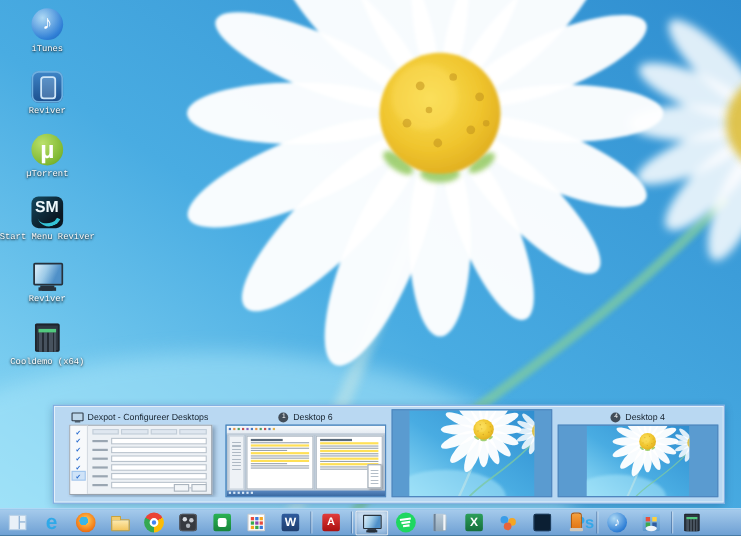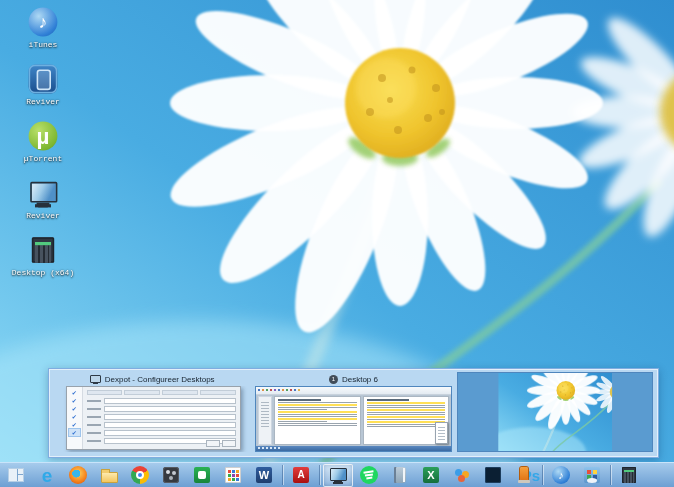--- a/index.html
+++ b/index.html
@@ -294,29 +294,37 @@
       <div class="dicon">
         <span class="ic-wrap">
           <span class="ic icon-utorrent">
             <b class="glyph">µ</b>
           </span>
         </span>
         <span class="lbl">µTorrent</span>
       </div>
       <div class="dicon">
         <span class="ic-wrap">
+          <span class="ic icon-smr">
+            <b class="glyph">SM</b>
+          </span>
+        </span>
+        <span class="lbl">Start Menu Reviver</span>
+      </div>
+      <div class="dicon">
+        <span class="ic-wrap">
           <span class="ic icon-dexpot"></span>
         </span>
         <span class="lbl">Reviver</span>
       </div>
       <div class="dicon">
         <span class="ic-wrap">
           <span class="ic icon-rack"></span>
         </span>
-        <span class="lbl">Desktop (x64)</span>
+        <span class="lbl">Cooldemo (x64)</span>
       </div>
     </div>
   <div class="preview-panel" id="preview-panel">
       <div class="pv-item">
         <div class="pv-head">
           <span class="win-glyph"></span>
           <span class="pv-title">Dexpot - Configureer Desktops</span>
         </div>
         <div class="pv-thumb">
           <div class="dlg">
@@ -411,20 +419,31 @@
           </div>
         </div>
       </div>
       <div class="pv-item">
         <div class="pv-thumb bordered">
           <svg class="mini-wp" viewBox="0 0 674 462">
             <use href="#daisy-scene"></use>
           </svg>
         </div>
       </div>
+      <div class="pv-item">
+        <div class="pv-head">
+          <span class="badge">4</span>
+          <span class="pv-title">Desktop 4</span>
+        </div>
+        <div class="pv-thumb bordered">
+          <svg class="mini-wp" viewBox="0 0 674 462">
+            <use href="#daisy-scene"></use>
+          </svg>
+        </div>
+      </div>
     </div>
   <div class="taskbar" id="taskbar">
       <div class="tb-item">
         <span class="ic icon-start"></span>
       </div>
       <div class="tb-item">
         <span class="ic icon-ie">
           <b class="glyph">e</b>
         </span>
       </div>

